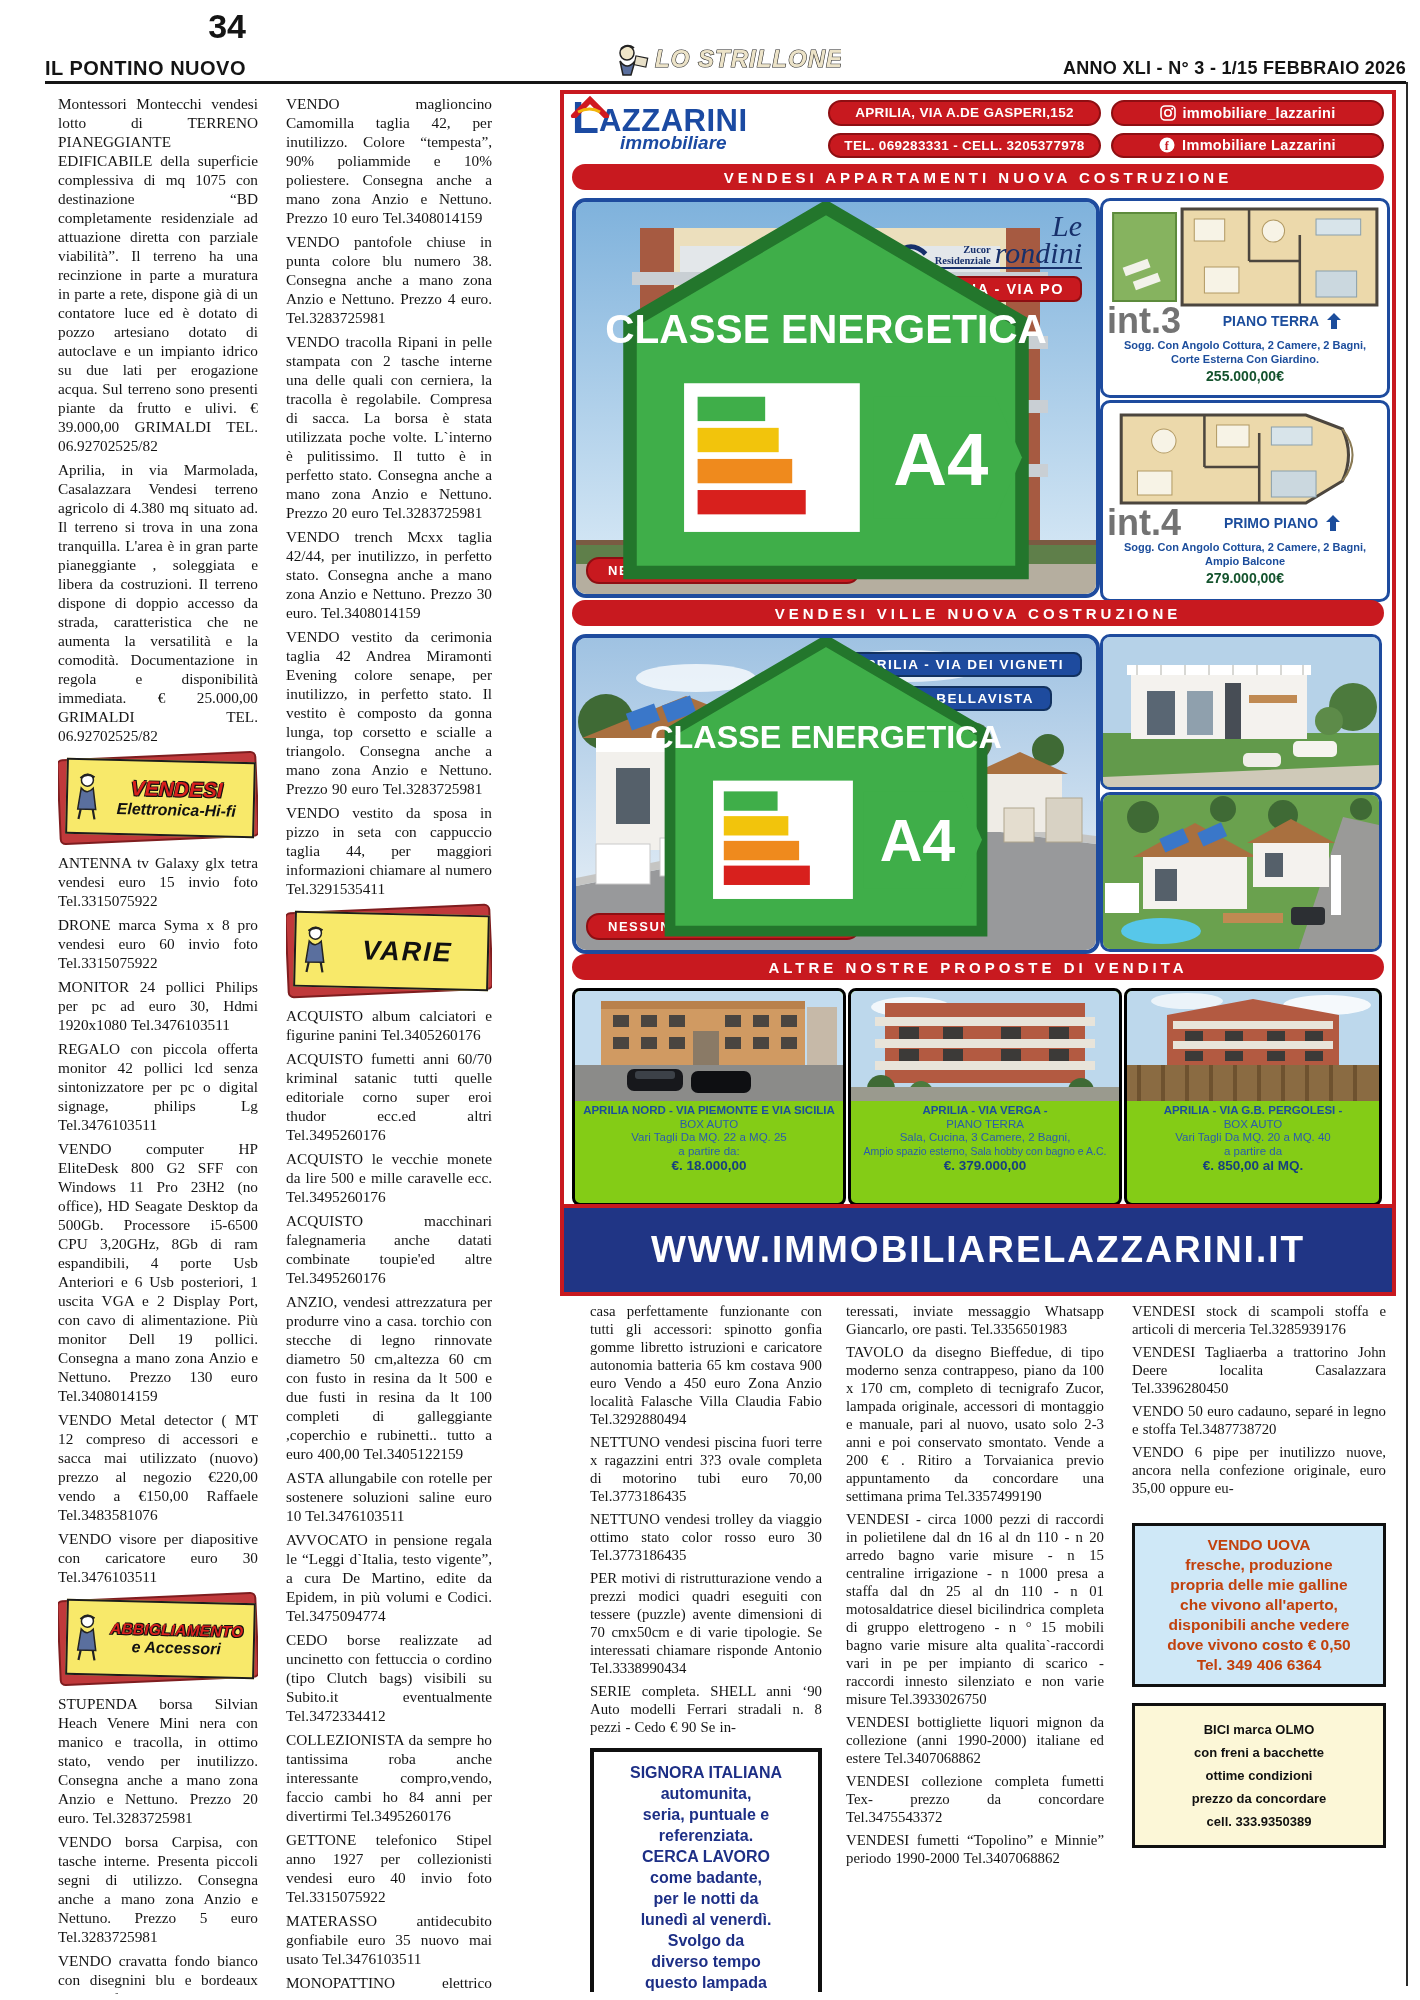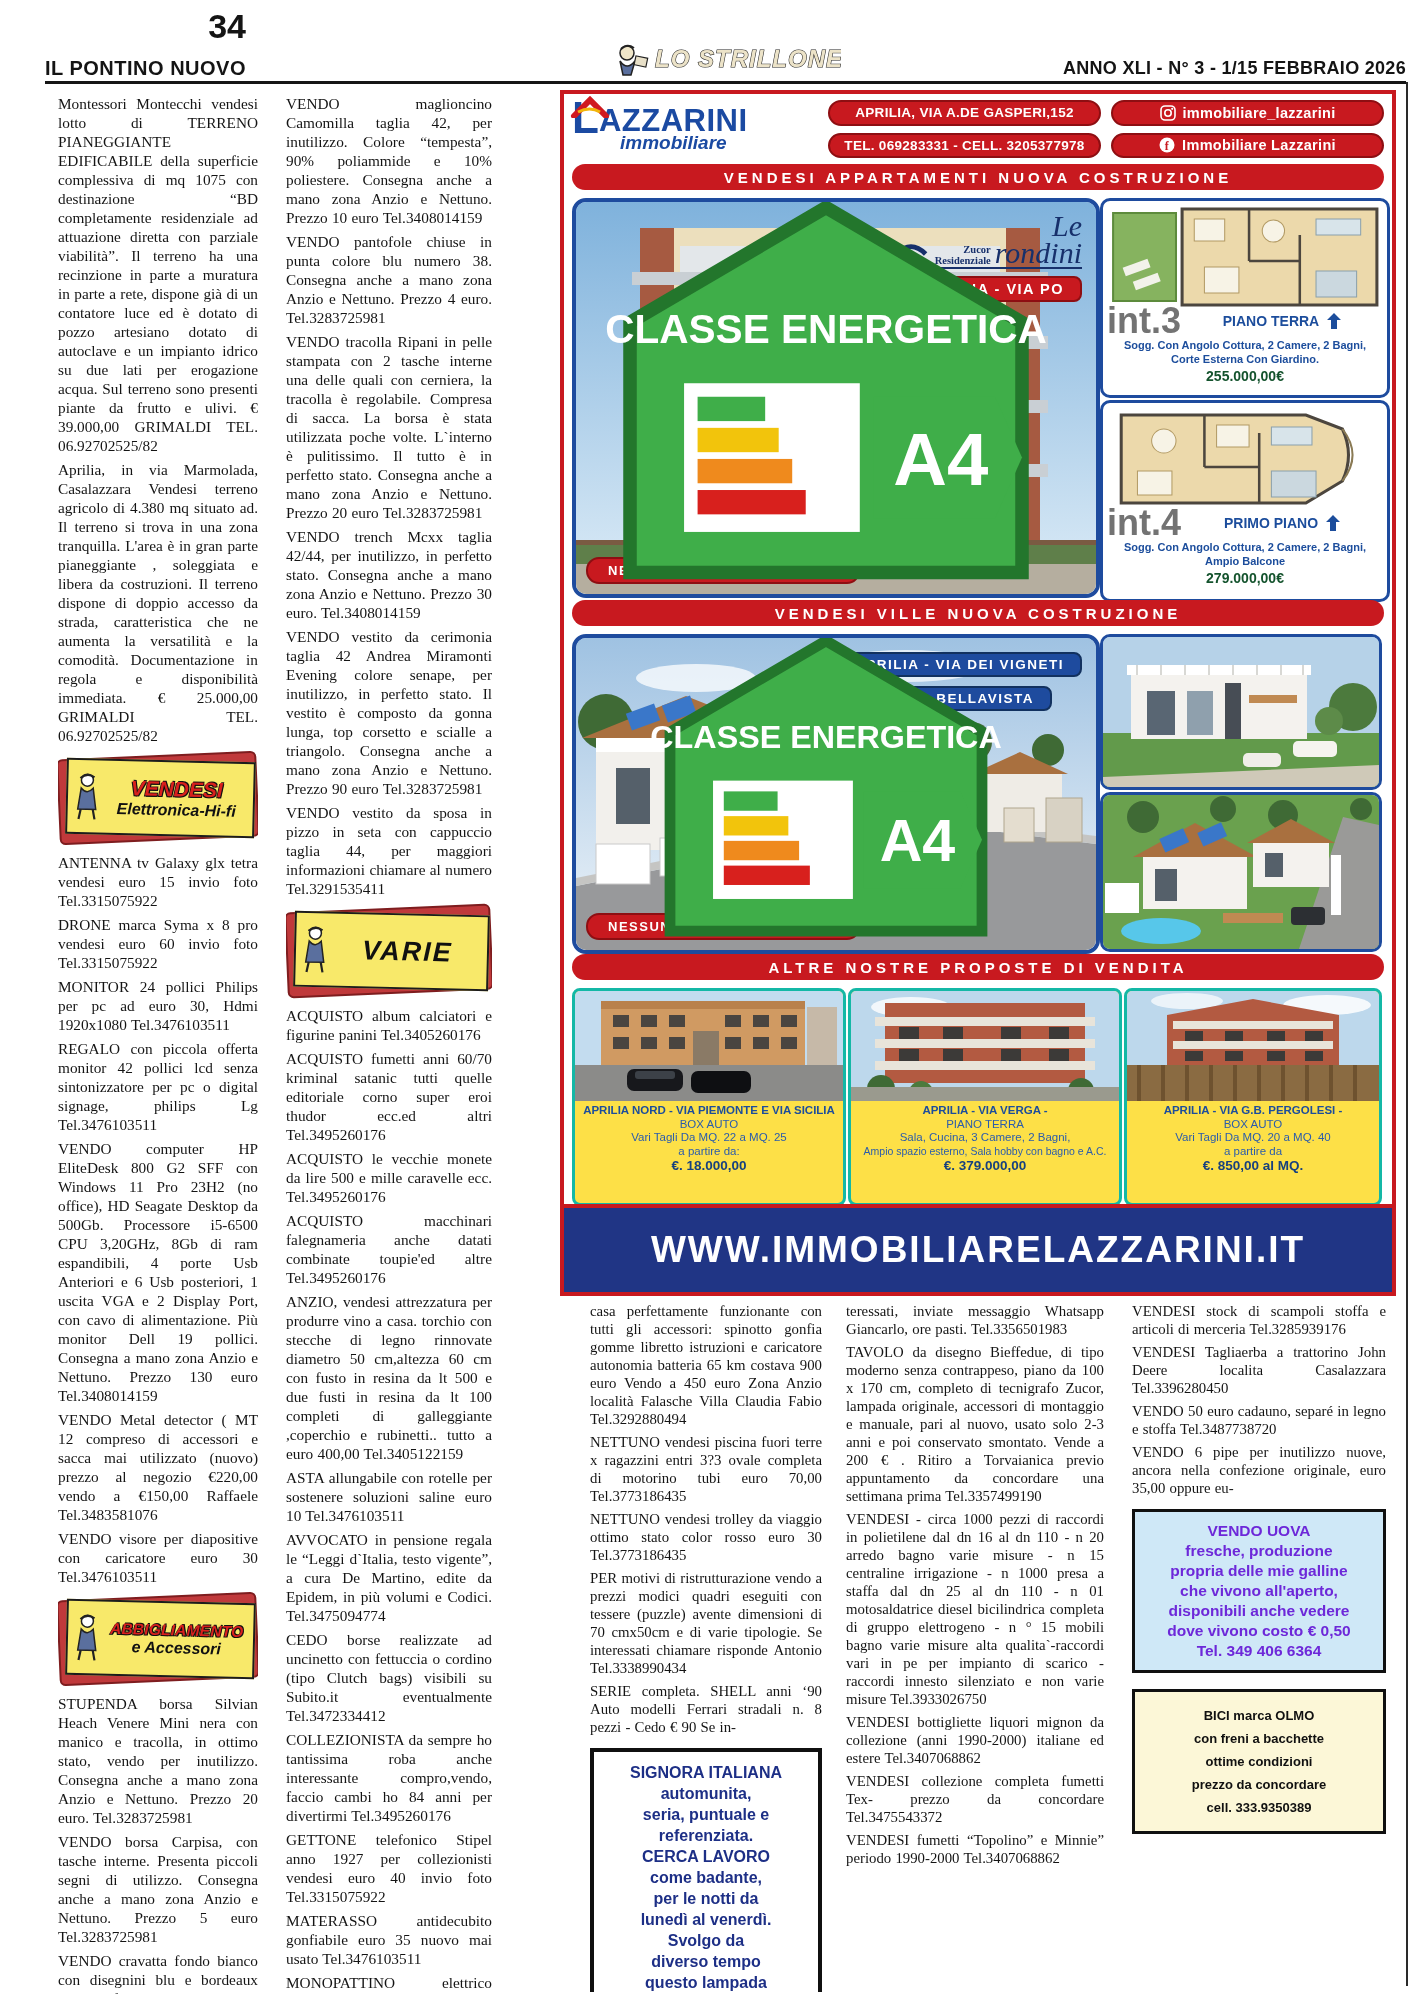--- a/index.html
+++ b/index.html
@@ -30,22 +30,22 @@
   .stamp-text{flex:1;text-align:center;font-family:"Liberation Sans",sans-serif;font-style:italic;}
   .stamp-title{font-weight:bold;font-size:21px;color:#d8201d;
                text-shadow:1px 1px 0 #111,-1px 1px 0 #111,1px -1px 0 #111;}
   .stamp-title.slim{font-size:15.5px;letter-spacing:.2px;}
   .stamp-title.black{color:#111;text-shadow:none;font-size:27px;letter-spacing:2px;}
   .stamp-sub{font-weight:bold;font-size:16px;color:#111;}
   
   .boxed{font-family:"Liberation Sans",sans-serif;font-weight:bold;text-align:center;}
   .signora-box{margin-top:12px;border:4px solid #101010;padding:10px 4px;
                color:#1d2f86;font-size:16px;line-height:21px;}
-  .eggs-box{margin-top:12px;border:3px solid #101010;background:#cfe8f7;
-            padding:9px 2px;color:#6d28d9;font-size:15.5px;line-height:20px;}
+  .eggs-box{margin-top:26px;border:3px solid #101010;background:#cfe8f7;
+            padding:9px 2px;color:#c2410c;font-size:15.5px;line-height:20px;}
   .bike-box{margin-top:16px;border:3px solid #101010;background:#fcf7d7;
             padding:12px 2px;color:#101010;font-size:13px;line-height:23px;}
   .boxed .line{white-space:nowrap;}
   
   .lz{position:absolute;left:560px;top:90px;width:828px;height:1198px;
       border:4px solid #c8191f;background:#fff;font-family:"Liberation Sans",sans-serif;}
   .lz-header{position:absolute;left:8px;top:6px;right:8px;height:58px;display:flex;gap:10px;}
   .lz-logo{position:relative;width:246px;}
   .logo-row{display:flex;align-items:flex-end;}
   .logo-L{font-size:44px;font-weight:bold;color:#1b4aa2;line-height:.8;}
@@ -78,21 +78,21 @@
   .nofee-pill{bottom:10px;left:10px;font-size:13px;padding:4px 20px;border-radius:13px;}
   .blue-pill{position:absolute;background:#1e4b9e;border:2px solid #12315f;color:#fff;font-weight:bold;
              letter-spacing:1.5px;font-size:13.5px;padding:3px 16px;border-radius:8px;white-space:nowrap;}
   .rondini{position:absolute;top:10px;right:14px;text-align:right;color:#17306b;}
   .rondini-top{display:flex;align-items:flex-end;justify-content:flex-end;gap:4px;
                border-bottom:2px solid #17306b;padding-bottom:1px;}
   .rondini-small{font-size:10.5px;font-weight:bold;line-height:10.5px;text-align:right;
                  font-family:"Liberation Serif",serif;}
   .rondini-name{font-size:30px;font-family:"Liberation Serif",serif;font-style:italic;line-height:.9;}
   .energy{position:absolute;bottom:8px;right:10px;width:62px;height:58px;}
-  .prop-card{position:absolute;border:3px solid #14b8a6;border-radius:8px;background:#fde047;overflow:hidden;}
+  .prop-card{position:absolute;border:3px solid #000000;border-radius:8px;background:#84cc16;overflow:hidden;}
   .prop-photo{height:110px;}
   .prop-photo svg{display:block;width:100%;height:100%;}
   .prop-text{text-align:center;padding:3px 2px 2px 2px;color:#2b5cab;font-size:11.5px;line-height:13.5px;}
   .prop-title{font-weight:bold;color:#1c4d9c;font-size:11.5px;}
   .prop-price{font-weight:800;color:#17407e;font-size:13.5px;margin-top:1px;}
   .lz-www{position:absolute;left:0;right:0;bottom:0;height:84px;background:#203585;
           border-top:4px solid #c8191f;display:flex;align-items:center;justify-content:center;
           color:#fff;font-weight:800;font-size:37px;letter-spacing:2px;white-space:nowrap;}
 </style>
 </head>

